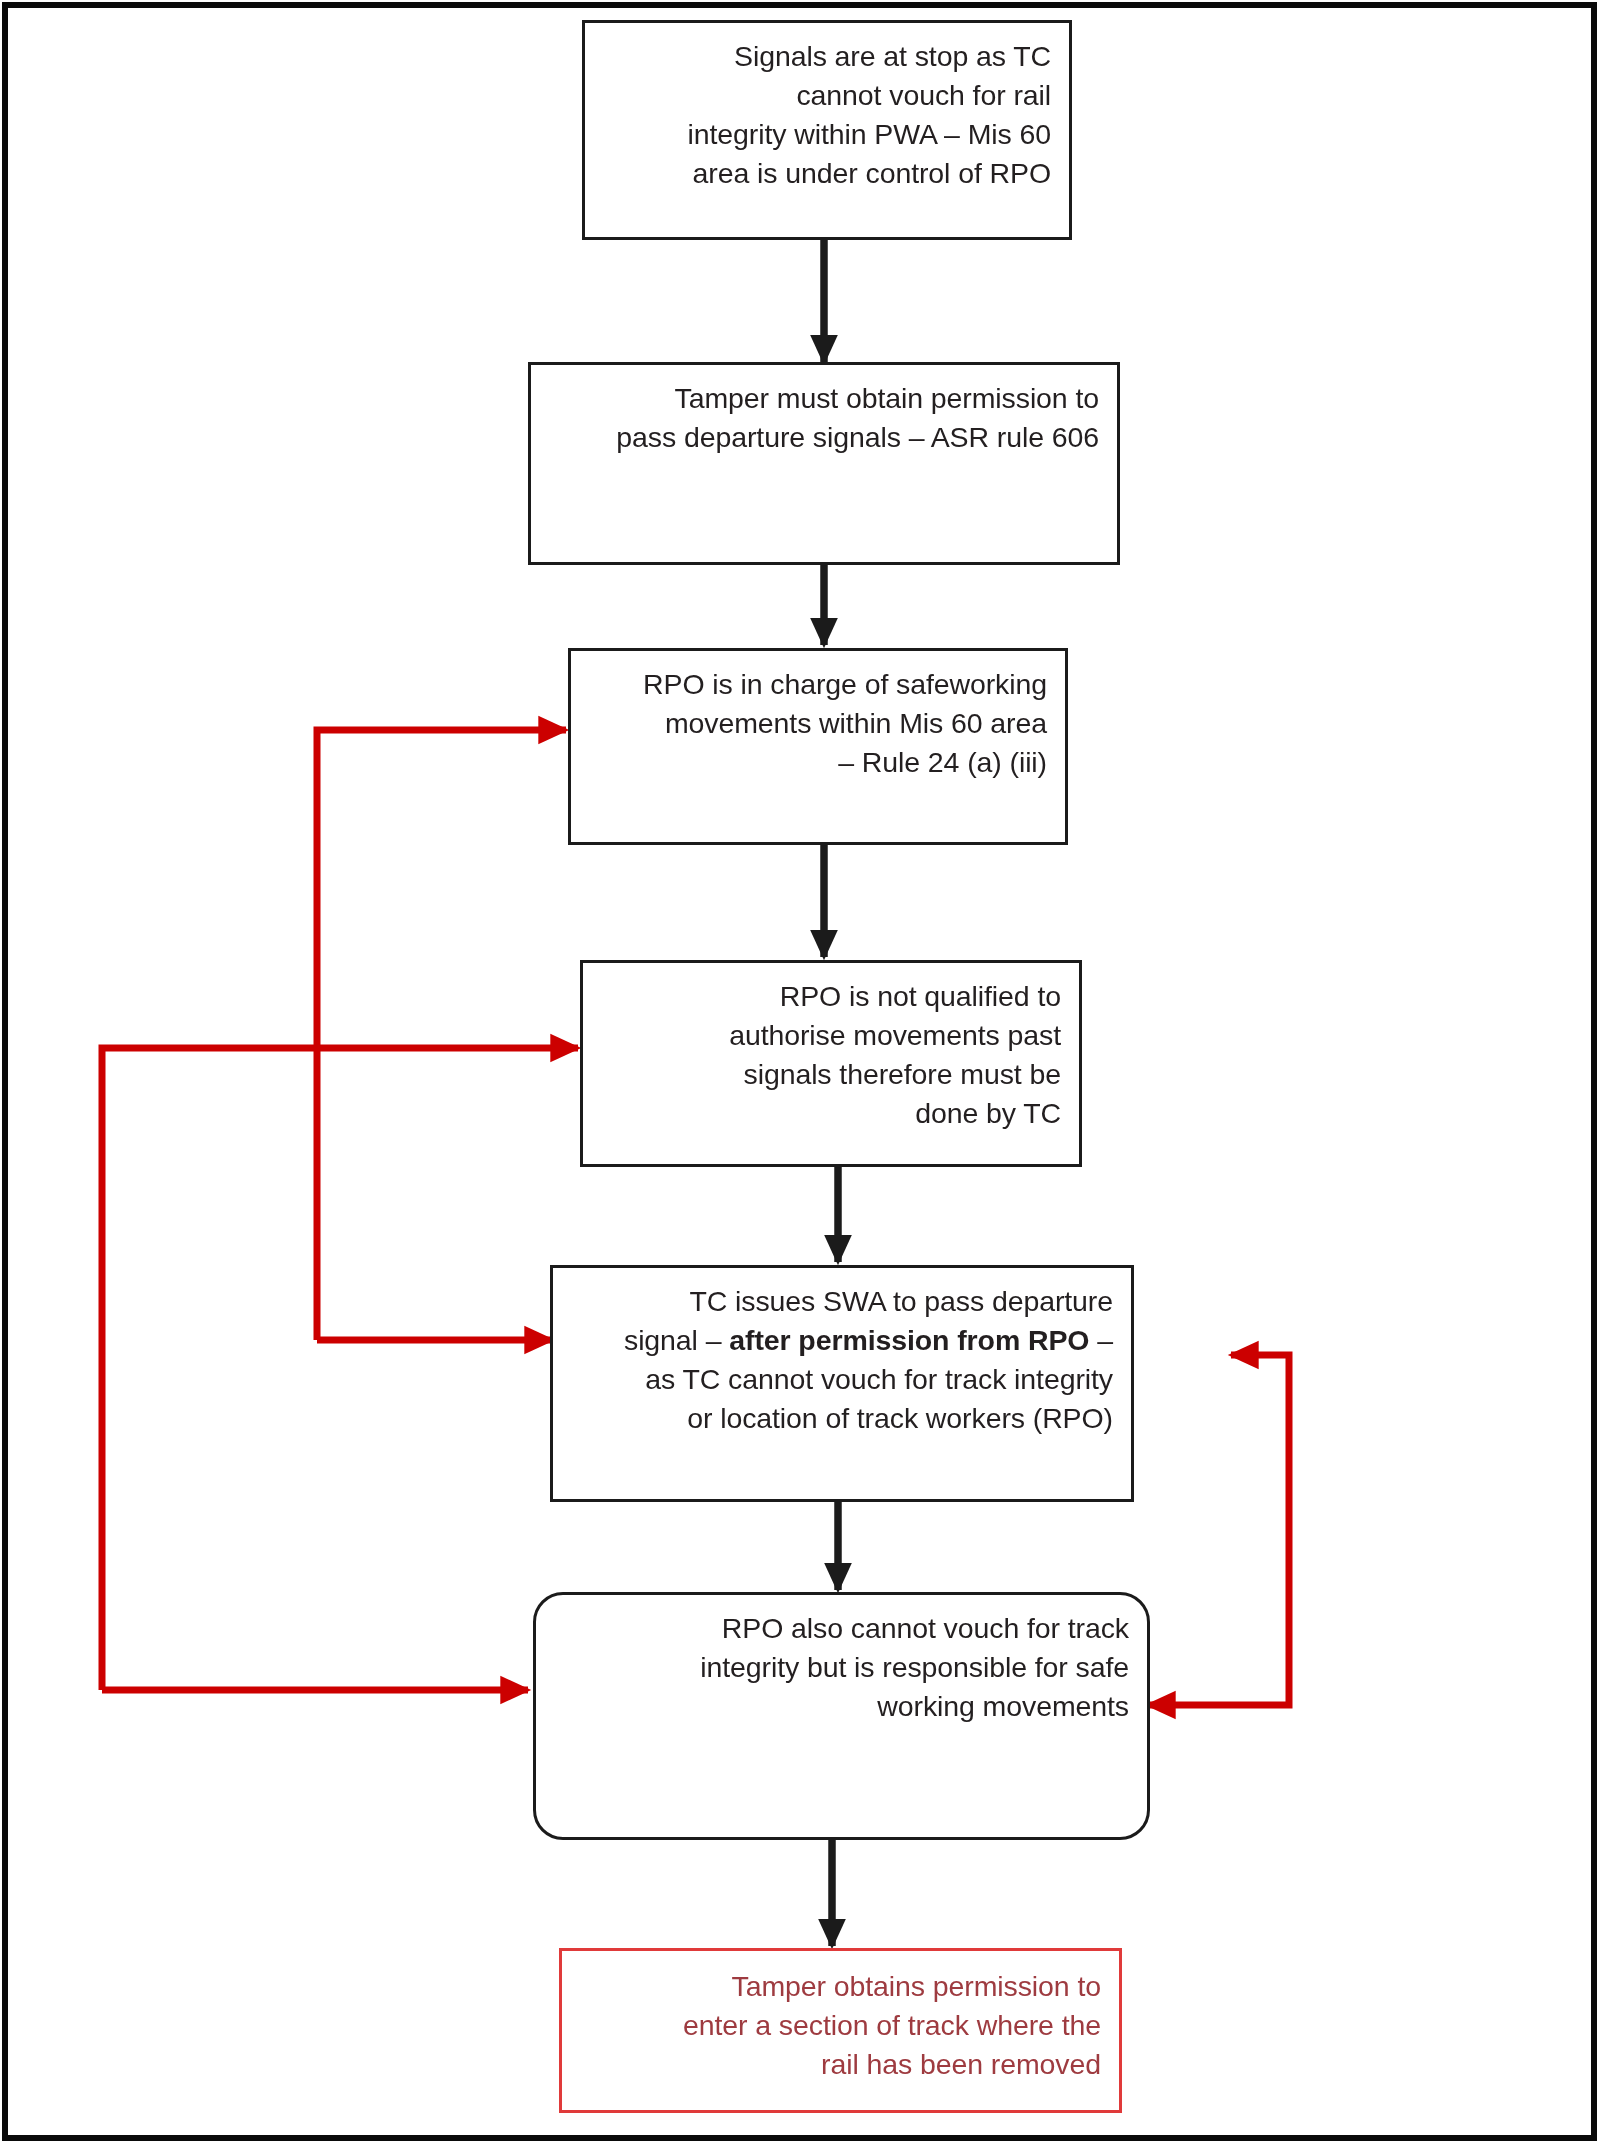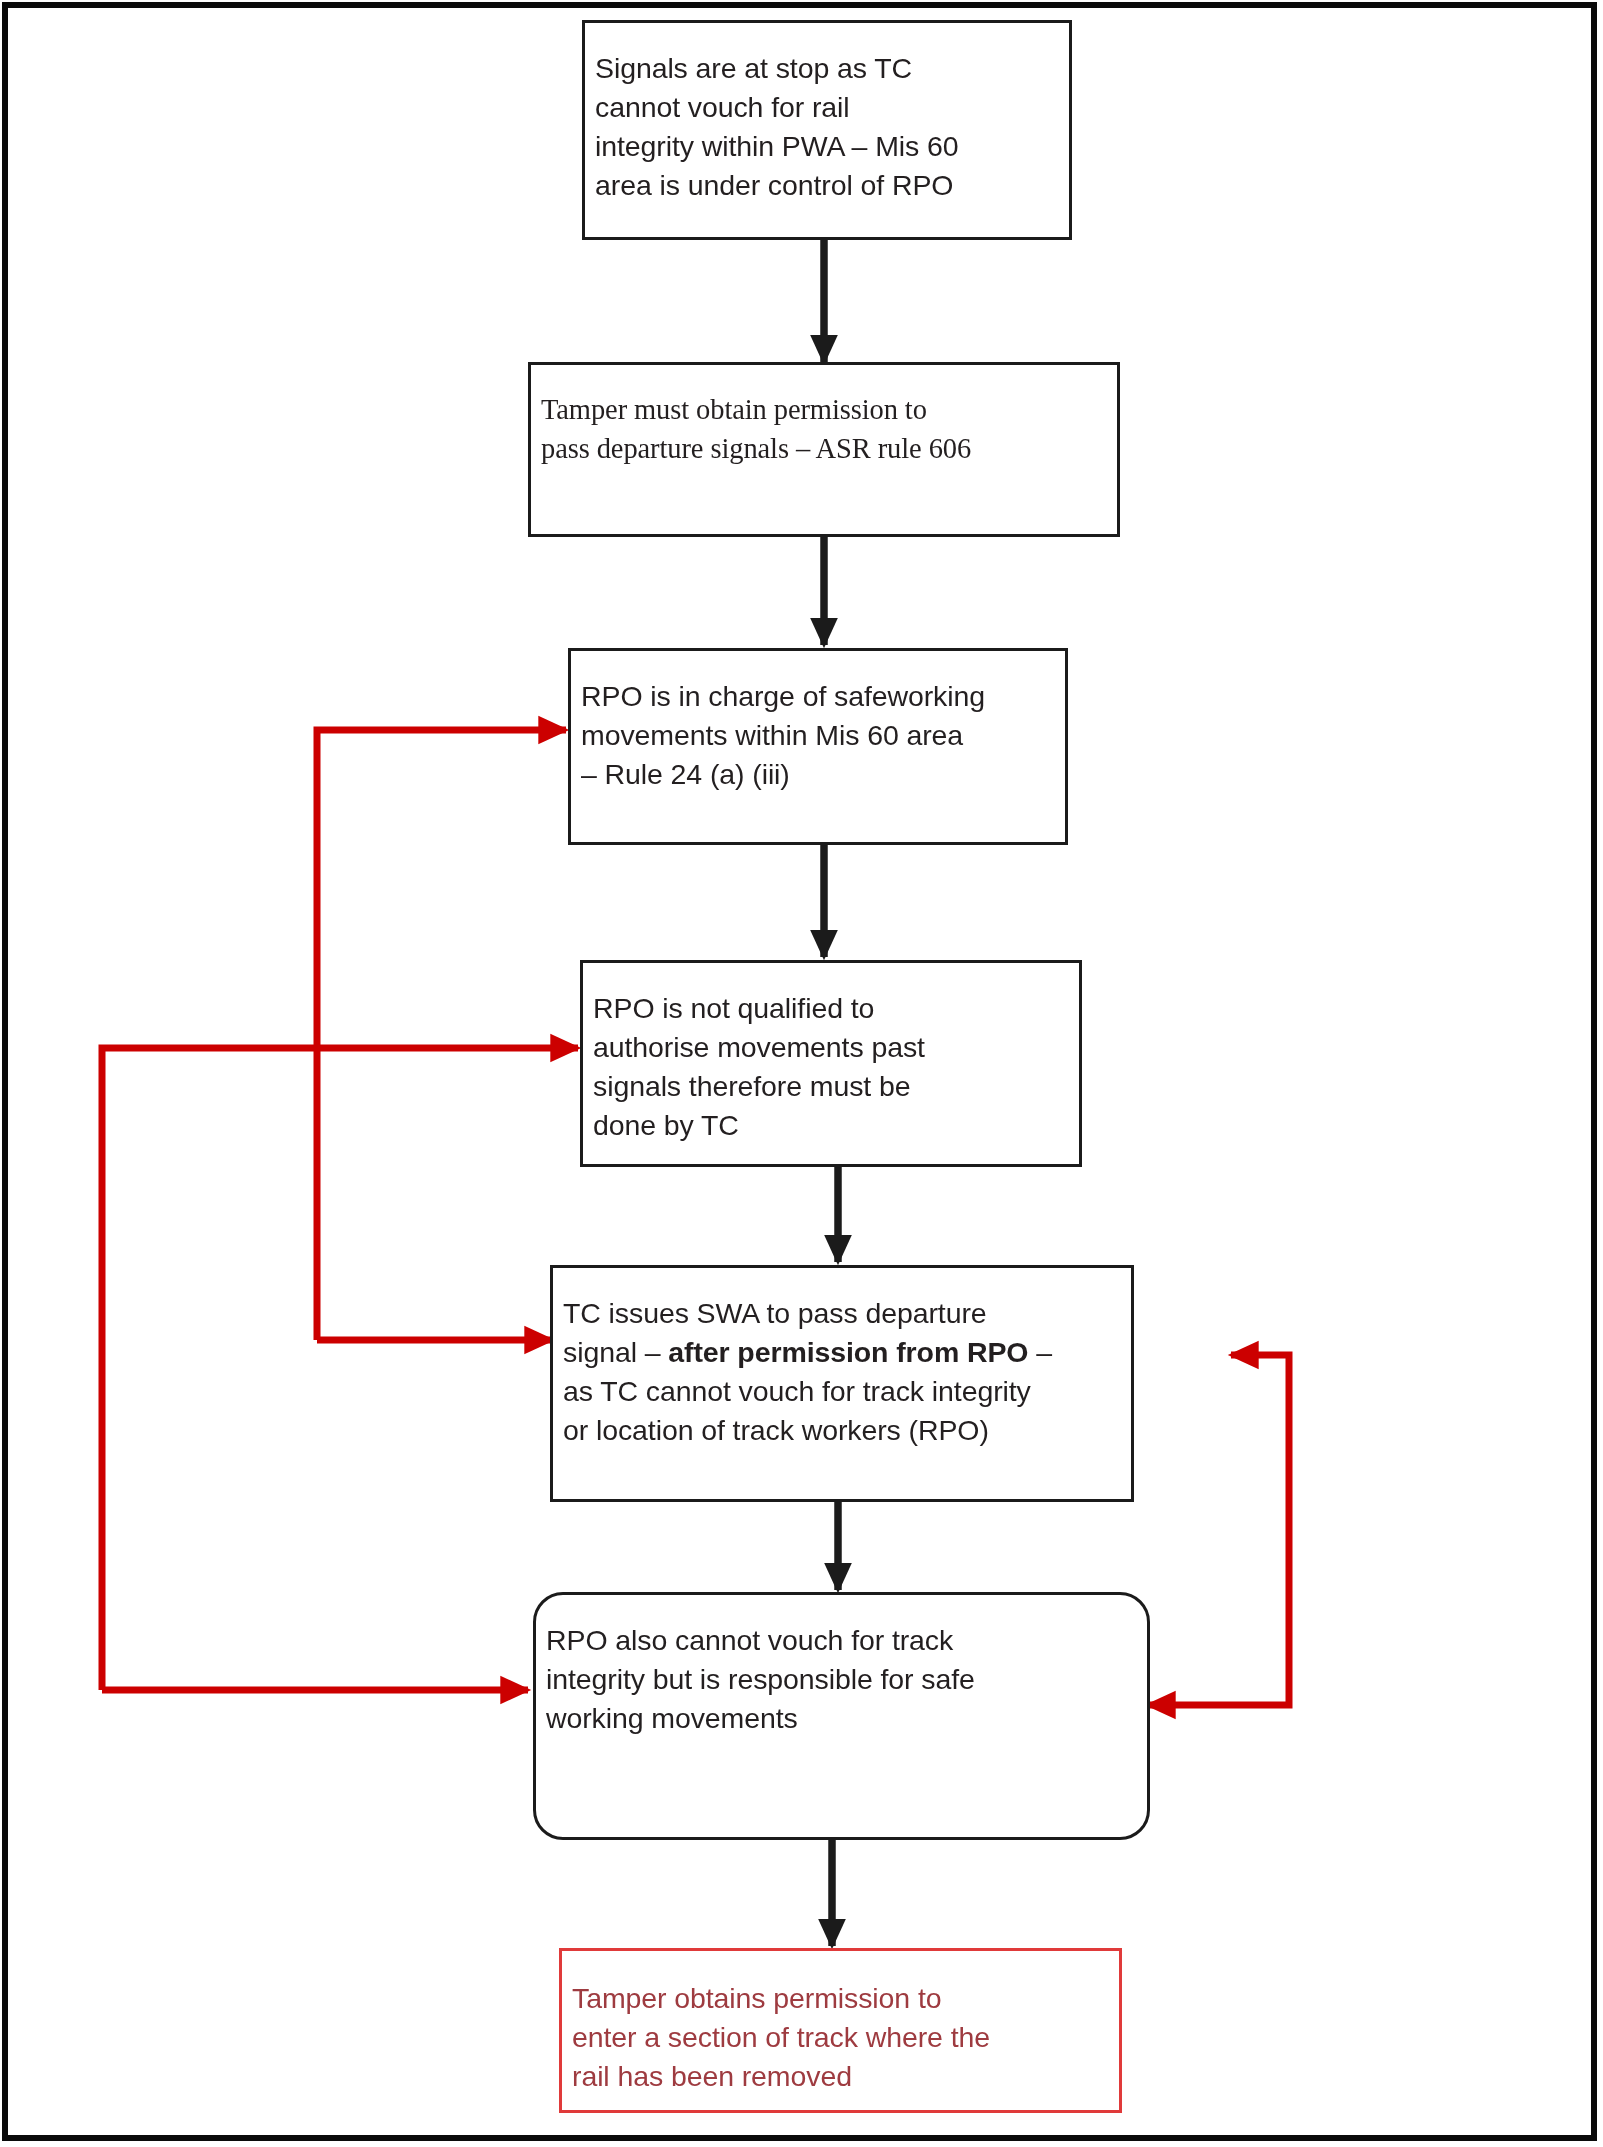--- a/index.html
+++ b/index.html
@@ -43,26 +43,25 @@
     display: flex;
     flex-direction: column;
     align-items: center;
     padding-top: 14px;
     z-index: 5;
   }
   .node .txt {
     font-size: 28.5px;
     line-height: 1.365;
     color: #231f20;
-    text-align: left;
+    text-align: right;
     width: 100%;
-    padding: 0 10px;
+    padding: 0 18px;
     box-sizing: border-box;
     letter-spacing: -0.1px;
-    margin-top: 12px;
   }
   .node.final {
     border: 3px solid #e03a3a;
     padding-top: 16px;
   }
   .node.final .txt {
     color: #9e3b40;
   }
   .node .txt b {
     font-weight: 700;
@@ -132,21 +131,21 @@
 
     <div class="node" style="left:582px; top:20px; width:490px; height:220px;">
       <div class="txt">
           <div>Signals are at stop as TC</div>
           <div>cannot vouch for rail</div>
           <div>integrity within PWA – Mis 60</div>
           <div>area is under control of RPO</div>
         </div>
     </div>
 
-    <div class="node" style="left:528px; top:362px; width:592px; height:175px;font-family:Liberation Serif, serif;">
+    <div class="node" style="left:528px; top:362px; width:592px; height:203px;">
       <div class="txt">
           <div>Tamper must obtain permission to</div>
           <div>pass departure signals – ASR rule 606</div>
         </div>
     </div>
 
     <div class="node" style="left:568px; top:648px; width:500px; height:197px;">
       <div class="txt">
           <div>RPO is in charge of safeworking</div>
           <div>movements within Mis 60 area</div>

